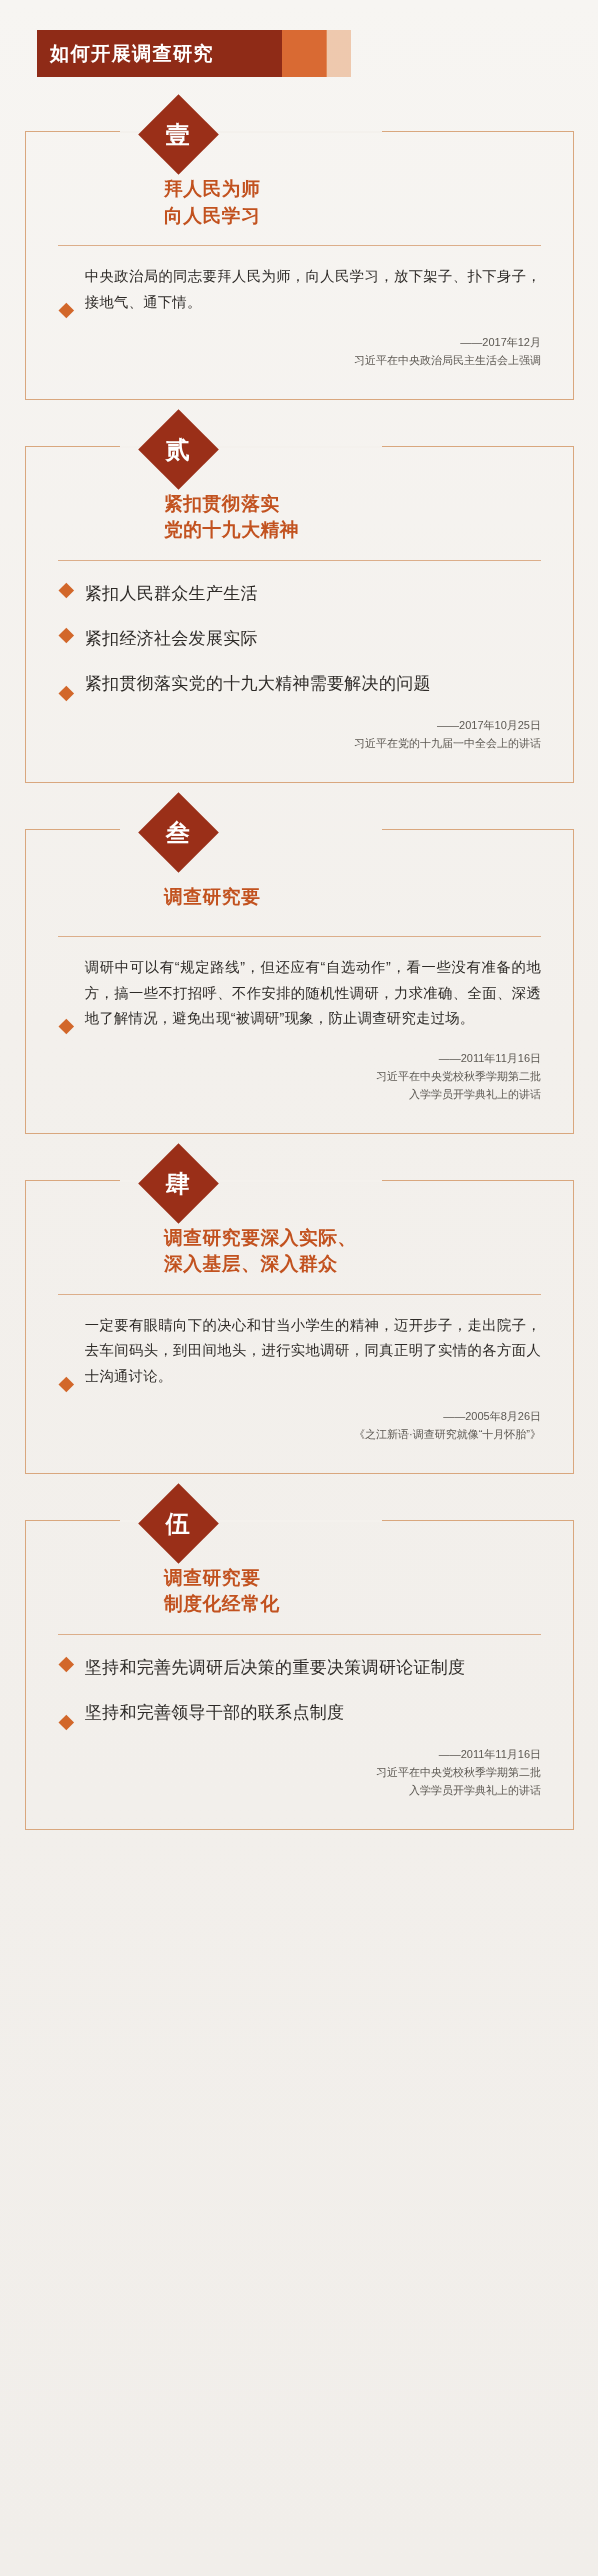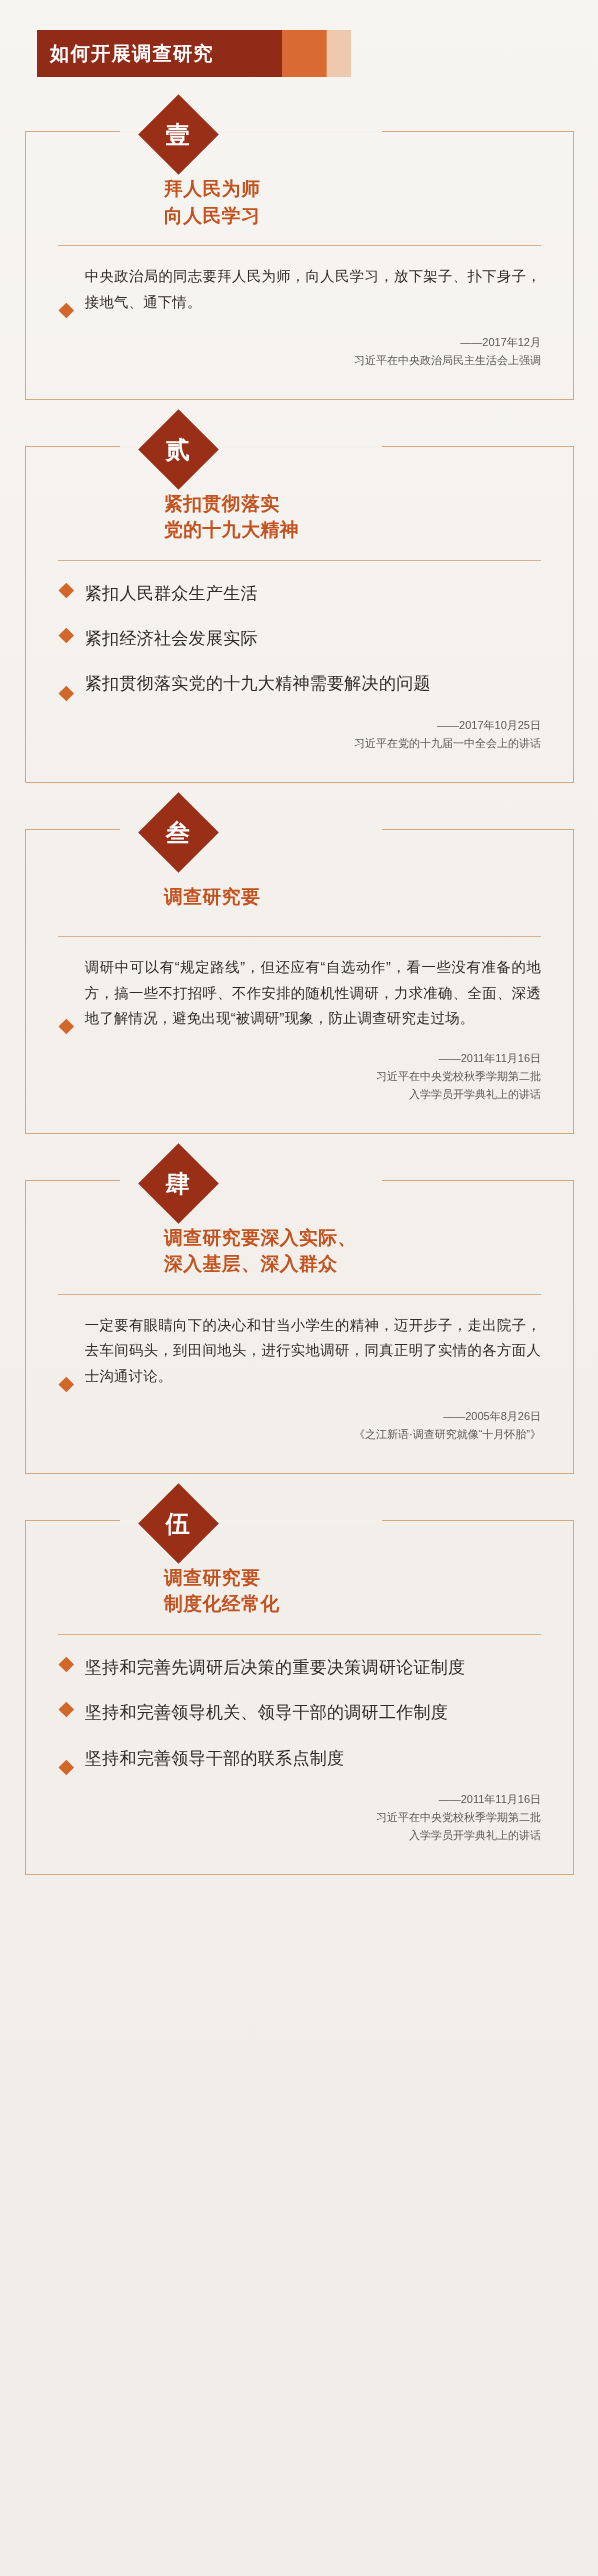--- a/index.html
+++ b/index.html
@@ -287,24 +287,20 @@
       <div class="sec-title-line">制度化经常化</div>
     </div>
     <div class="divider"></div>
     <div class="bullets">
       <div class="bullet">
         <div class="dia"></div>
         <div class="btext">坚持和完善先调研后决策的重要决策调研论证制度</div>
       </div>
       <div class="bullet">
         <div class="dia"></div>
-        <div class="btext">坚持和完善领导机关、领导干部的调研工作制度</div>
-      </div>
-      <div class="bullet">
-        <div class="dia"></div>
         <div class="btext">坚持和完善领导干部的联系点制度</div>
       </div>
     </div>
     <div class="source">
       <div class="line">——2011年11月16日</div>
       <div class="line">习近平在中央党校秋季学期第二批</div>
       <div class="line">入学学员开学典礼上的讲话</div>
     </div>
   </div>
 

